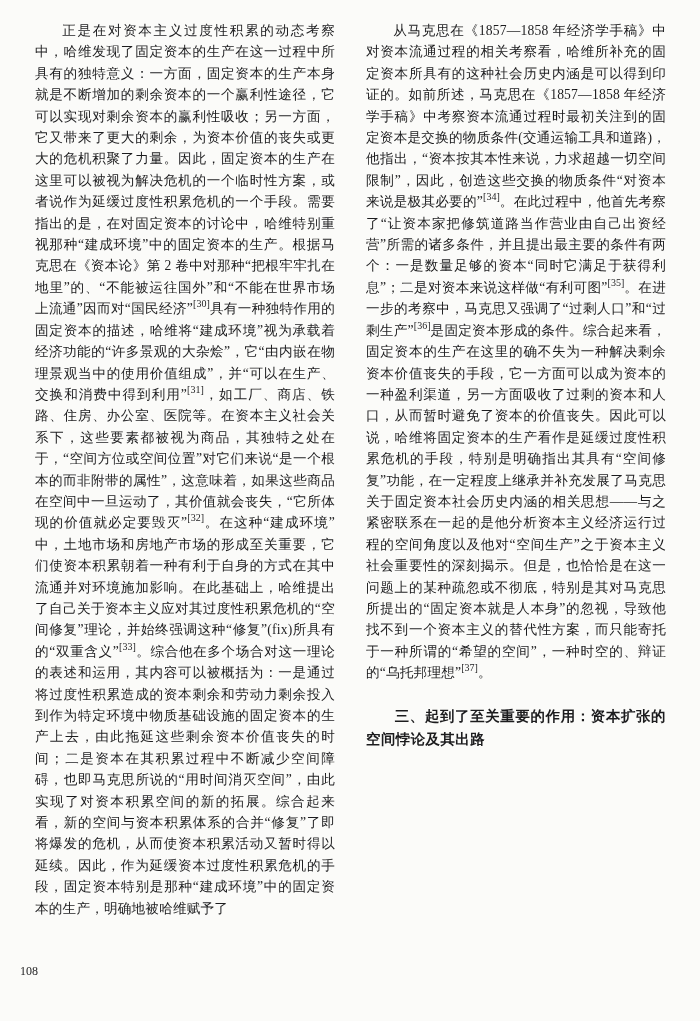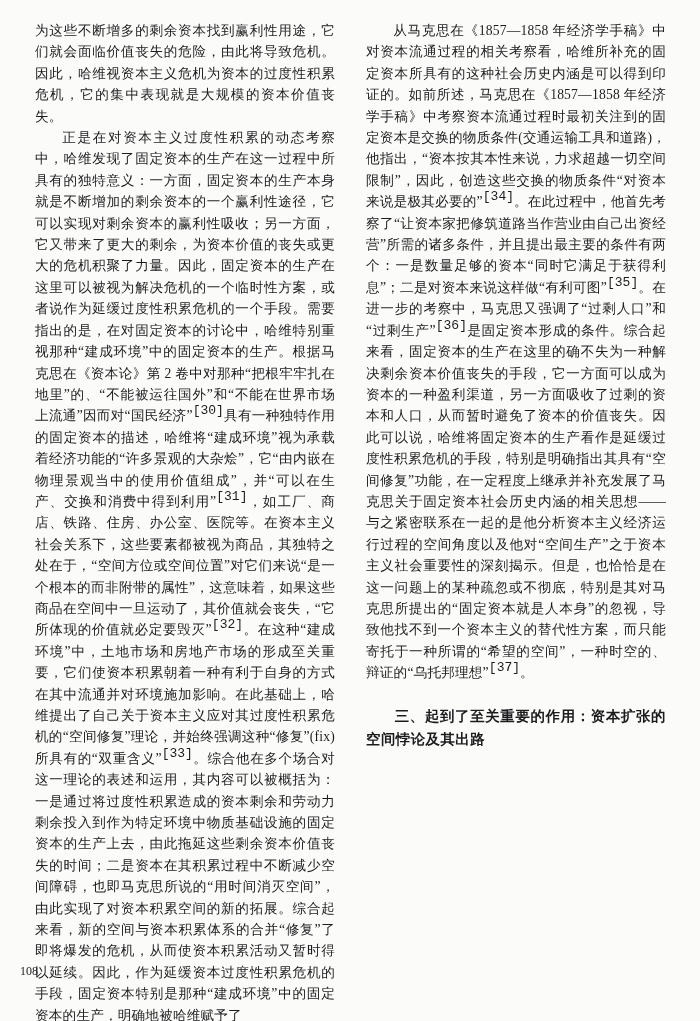--- a/index.html
+++ b/index.html
@@ -47,42 +47,40 @@
     font-family: "Liberation Sans", "DejaVu Sans", sans-serif;
     font-size: 14.4px;
     font-weight: bold;
     line-height: 23px;
     text-indent: 2em;
     text-align: justify;
     letter-spacing: 0.5px;
     word-break: break-all;
   }
   sup {
-    font-size: 13px;
+    font-size: 10px;
     line-height: 0;
     vertical-align: super;
     letter-spacing: 0;
-    font-family: Liberation Mono, monospace;
   }
   .page-number {
     position: absolute;
     left: 20px;
     top: 964px;
     font-size: 12px;
     color: #1c1c1e;
   }
 </style>
 </head>
 <body>
 
 <div class="page">
   <div class="columns">
 
     <div class="column">
-      <p class="para">为这些不断增多的剩余资本找到赢利性用途，它们就会面临价值丧失的危险，由此将导致危机。因此，哈维视资本主义危机为资本的过度性积累危机，它的集中表现就是大规模的资本价值丧失。</p>
       <p class="para indent">正是在对资本主义过度性积累的动态考察中，哈维发现了固定资本的生产在这一过程中所具有的独特意义：一方面，固定资本的生产本身就是不断增加的剩余资本的一个赢利性途径，它可以实现对剩余资本的赢利性吸收；另一方面，它又带来了更大的剩余，为资本价值的丧失或更大的危机积聚了力量。因此，固定资本的生产在这里可以被视为解决危机的一个临时性方案，或者说作为延缓过度性积累危机的一个手段。需要指出的是，在对固定资本的讨论中，哈维特别重视那种“建成环境”中的固定资本的生产。根据马克思在《资本论》第 2 卷中对那种“把根牢牢扎在地里”的、“不能被运往国外”和“不能在世界市场上流通”因而对“国民经济”<sup>[30]</sup>具有一种独特作用的固定资本的描述，哈维将“建成环境”视为承载着经济功能的“许多景观的大杂烩”，它“由内嵌在物理景观当中的使用价值组成”，并“可以在生产、交换和消费中得到利用”<sup>[31]</sup>，如工厂、商店、铁路、住房、办公室、医院等。在资本主义社会关系下，这些要素都被视为商品，其独特之处在于，“空间方位或空间位置”对它们来说“是一个根本的而非附带的属性”，这意味着，如果这些商品在空间中一旦运动了，其价值就会丧失，“它所体现的价值就必定要毁灭”<sup>[32]</sup>。在这种“建成环境”中，土地市场和房地产市场的形成至关重要，它们使资本积累朝着一种有利于自身的方式在其中流通并对环境施加影响。在此基础上，哈维提出了自己关于资本主义应对其过度性积累危机的“空间修复”理论，并始终强调这种“修复”(fix)所具有的“双重含义”<sup>[33]</sup>。综合他在多个场合对这一理论的表述和运用，其内容可以被概括为：一是通过将过度性积累造成的资本剩余和劳动力剩余投入到作为特定环境中物质基础设施的固定资本的生产上去，由此拖延这些剩余资本价值丧失的时间；二是资本在其积累过程中不断减少空间障碍，也即马克思所说的“用时间消灭空间”，由此实现了对资本积累空间的新的拓展。综合起来看，新的空间与资本积累体系的合并“修复”了即将爆发的危机，从而使资本积累活动又暂时得以延续。因此，作为延缓资本过度性积累危机的手段，固定资本特别是那种“建成环境”中的固定资本的生产，明确地被哈维赋予了</p>
     </div>
 
     <div class="column">
       <p class="para indent">从马克思在《1857—1858 年经济学手稿》中对资本流通过程的相关考察看，哈维所补充的固定资本所具有的这种社会历史内涵是可以得到印证的。如前所述，马克思在《1857—1858 年经济学手稿》中考察资本流通过程时最初关注到的固定资本是交换的物质条件(交通运输工具和道路)，他指出，“资本按其本性来说，力求超越一切空间限制”，因此，创造这些交换的物质条件“对资本来说是极其必要的”<sup>[34]</sup>。在此过程中，他首先考察了“让资本家把修筑道路当作营业由自己出资经营”所需的诸多条件，并且提出最主要的条件有两个：一是数量足够的资本“同时它满足于获得利息”；二是对资本来说这样做“有利可图”<sup>[35]</sup>。在进一步的考察中，马克思又强调了“过剩人口”和“过剩生产”<sup>[36]</sup>是固定资本形成的条件。综合起来看，固定资本的生产在这里的确不失为一种解决剩余资本价值丧失的手段，它一方面可以成为资本的一种盈利渠道，另一方面吸收了过剩的资本和人口，从而暂时避免了资本的价值丧失。因此可以说，哈维将固定资本的生产看作是延缓过度性积累危机的手段，特别是明确指出其具有“空间修复”功能，在一定程度上继承并补充发展了马克思关于固定资本社会历史内涵的相关思想——与之紧密联系在一起的是他分析资本主义经济运行过程的空间角度以及他对“空间生产”之于资本主义社会重要性的深刻揭示。但是，也恰恰是在这一问题上的某种疏忽或不彻底，特别是其对马克思所提出的“固定资本就是人本身”的忽视，导致他找不到一个资本主义的替代性方案，而只能寄托于一种所谓的“希望的空间”，一种时空的、辩证的“乌托邦理想”<sup>[37]</sup>。</p>
       <h2 class="section-heading">三、起到了至关重要的作用：资本扩张的空间悖论及其出路</h2>
     </div>
 
   </div>
 

